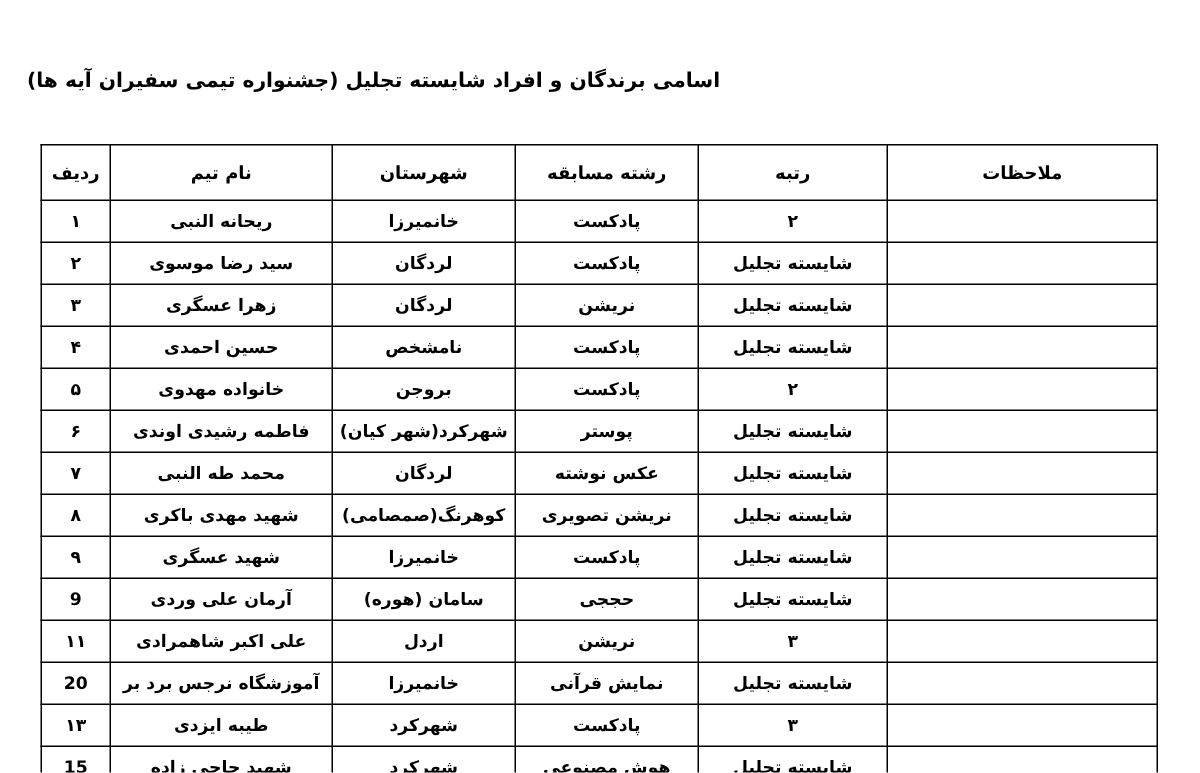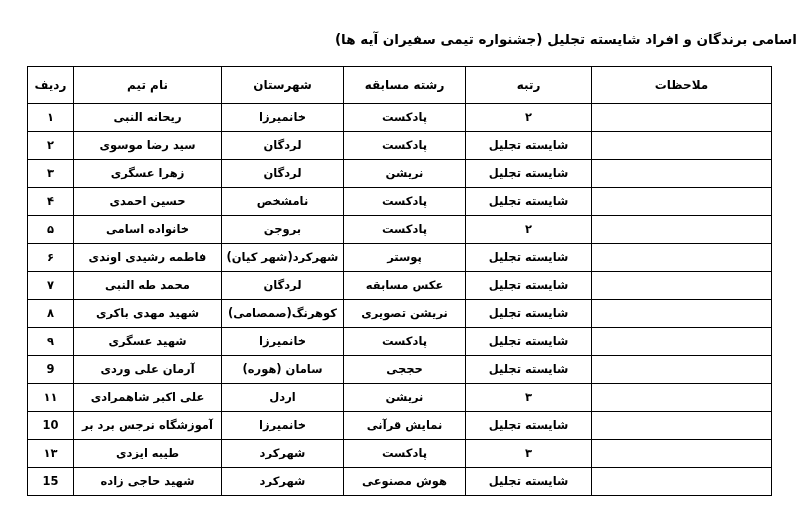--- a/index.html
+++ b/index.html
@@ -15,24 +15,24 @@
     overflow: hidden;
   }
   .page {
     width: 800px;
     height: 515px;
     box-sizing: border-box;
     padding: 0;
     position: relative;
   }
   .doc-title {
-    text-align: right;
+    text-align: left;
     font-size: 13.5px;
     font-weight: bold;
-    margin: 3px;
+    margin: 18px;
     padding: 28px 0 16px 0;
     letter-spacing: 0;
     direction: rtl;
   }
   .table-wrap {
     padding: 0 28px;
     box-sizing: border-box;
   }
   table.results {
     width: 744px;
@@ -125,35 +125,35 @@
             <td>پادکست</td>
             <td>نامشخص</td>
             <td>حسین احمدی</td>
             <td>۴</td>
           </tr>
           <tr>
             <td class="notes-cell"></td>
             <td>۲</td>
             <td>پادکست</td>
             <td>بروجن</td>
-            <td>خانواده اسامی</td>
+            <td>خانواده مهدوی</td>
             <td>۵</td>
           </tr>
           <tr>
             <td class="notes-cell"></td>
             <td>شایسته تجلیل</td>
             <td>پوستر</td>
             <td>شهرکرد(شهر کیان)</td>
             <td>فاطمه رشیدی اوندی</td>
             <td>۶</td>
           </tr>
           <tr>
             <td class="notes-cell"></td>
             <td>شایسته تجلیل</td>
-            <td>عکس مسابقه</td>
+            <td>عکس نوشته</td>
             <td>لردگان</td>
             <td>محمد طه النبی</td>
             <td>۷</td>
           </tr>
           <tr>
             <td class="notes-cell"></td>
             <td>شایسته تجلیل</td>
             <td>نریشن تصویری</td>
             <td>کوهرنگ(صمصامی)</td>
             <td>شهید مهدی باکری</td>
@@ -182,21 +182,21 @@
             <td>اردل</td>
             <td>علی اکبر شاهمرادی</td>
             <td>۱۱</td>
           </tr>
           <tr>
             <td class="notes-cell"></td>
             <td>شایسته تجلیل</td>
             <td>نمایش قرآنی</td>
             <td>خانمیرزا</td>
             <td>آموزشگاه نرجس برد بر</td>
-            <td>10</td>
+            <td>20</td>
           </tr>
           <tr>
             <td class="notes-cell"></td>
             <td>۳</td>
             <td>پادکست</td>
             <td>شهرکرد</td>
             <td>طیبه ایزدی</td>
             <td>۱۳</td>
           </tr>
           <tr>

